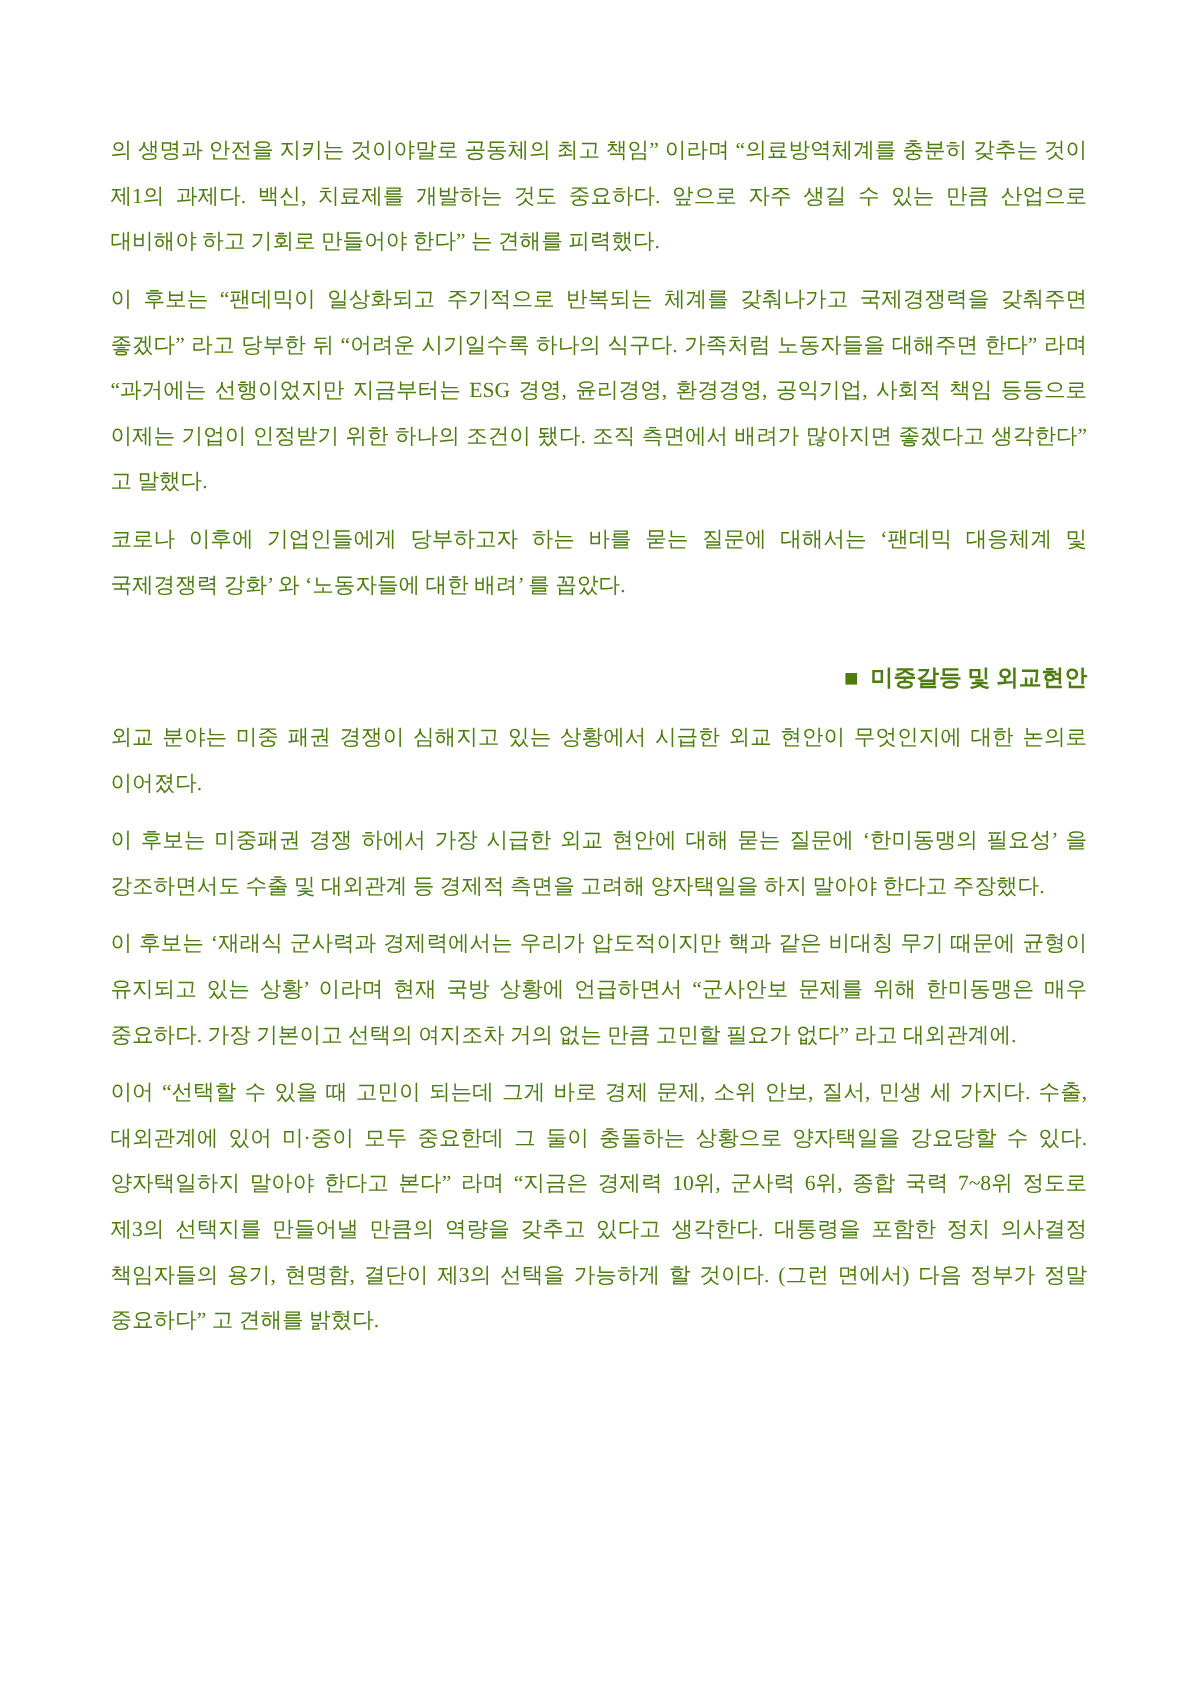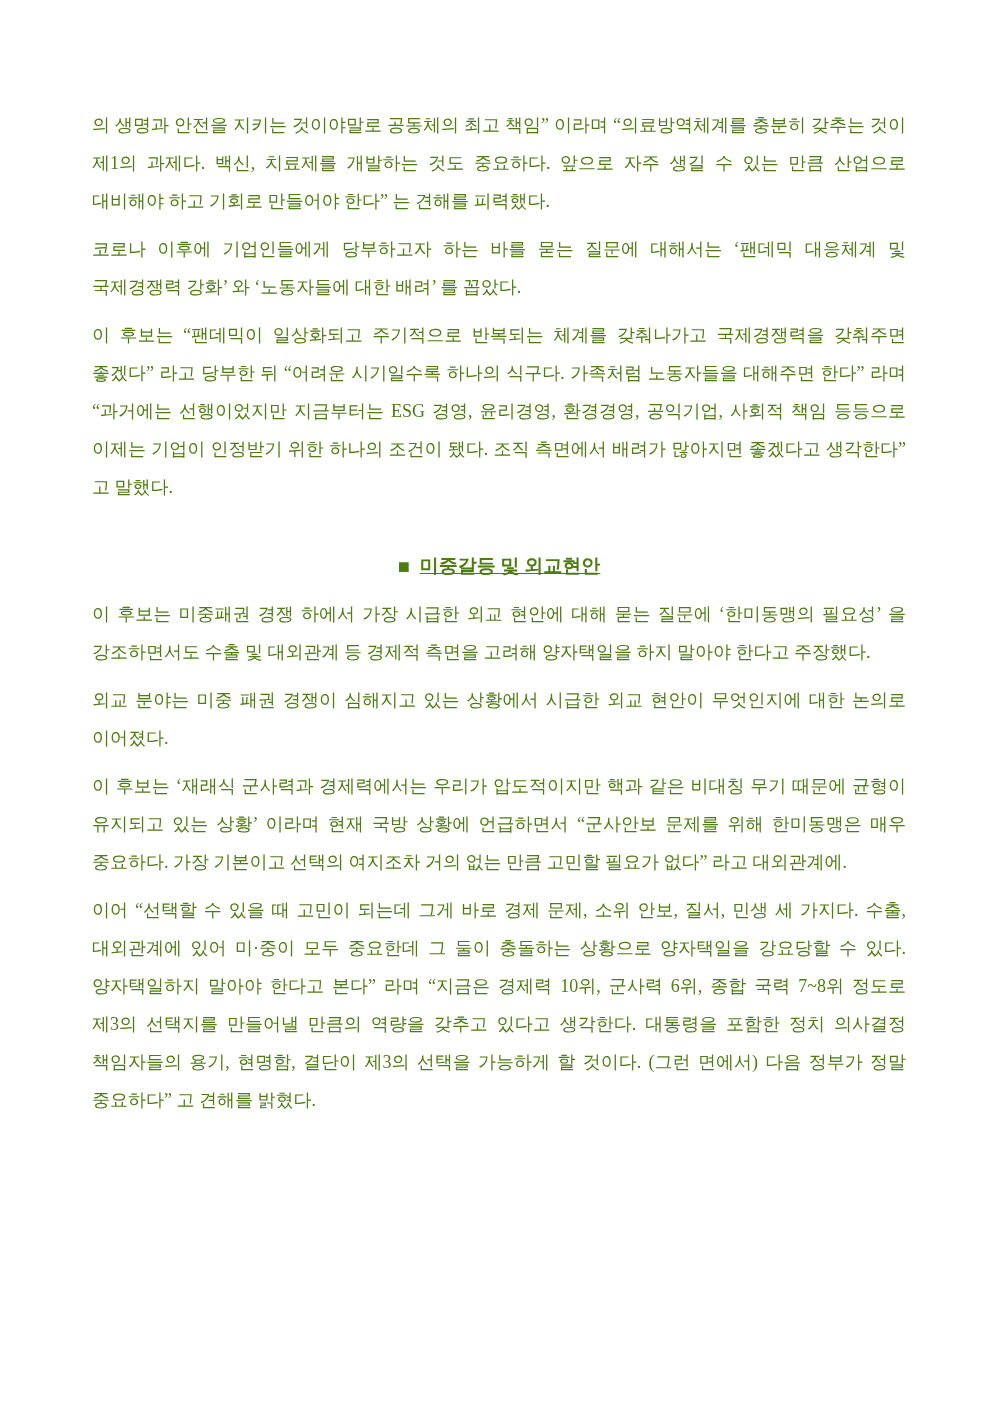--- a/index.html
+++ b/index.html
@@ -25,47 +25,46 @@
     margin: 0 0 10px 0;
     text-align: justify;
     word-break: keep-all;
     text-justify: inter-word;
   }
   .section-header {
     margin: 40px 0 10px 0;
     font-weight: bold;
     font-size: 19px;
     line-height: 38px;
-    text-align: center;
-    text-decoration: underline;
+    text-align: right;
   }
   .section-header .marker {
     display: inline-block;
     margin-right: 10px;
     font-size: 20px;
     transform: translateY(1px);
   }
 </style>
 </head>
 <body>
 
 <div class="page">
 
   <p class="para">의 생명과 안전을 지키는 것이야말로 공동체의 최고 책임” 이라며 “의료방역체계를 충분히 갖추는 것이 제1의 과제다. 백신, 치료제를 개발하는 것도 중요하다. 앞으로 자주 생길 수 있는 만큼 산업으로 대비해야 하고 기회로 만들어야 한다” 는 견해를 피력했다.</p>
 
+  <p class="para">이 후보는 “팬데믹이 일상화되고 주기적으로 반복되는 체계를 갖춰나가고 국제경쟁력을 갖춰주면 좋겠다” 라고 당부한 뒤 “어려운 시기일수록 하나의 식구다. 가족처럼 노동자들을 대해주면 한다” 라며 “과거에는 선행이었지만 지금부터는 ESG 경영, 윤리경영, 환경경영, 공익기업, 사회적 책임 등등으로 이제는 기업이 인정받기 위한 하나의 조건이 됐다. 조직 측면에서 배려가 많아지면 좋겠다고 생각한다” 고 말했다.</p>
+
   <p class="para">코로나 이후에 기업인들에게 당부하고자 하는 바를 묻는 질문에 대해서는 ‘팬데믹 대응체계 및 국제경쟁력 강화’ 와 ‘노동자들에 대한 배려’ 를 꼽았다.</p>
-
-  <p class="para">이 후보는 “팬데믹이 일상화되고 주기적으로 반복되는 체계를 갖춰나가고 국제경쟁력을 갖춰주면 좋겠다” 라고 당부한 뒤 “어려운 시기일수록 하나의 식구다. 가족처럼 노동자들을 대해주면 한다” 라며 “과거에는 선행이었지만 지금부터는 ESG 경영, 윤리경영, 환경경영, 공익기업, 사회적 책임 등등으로 이제는 기업이 인정받기 위한 하나의 조건이 됐다. 조직 측면에서 배려가 많아지면 좋겠다고 생각한다” 고 말했다.</p>
 
   <div class="section-header">
     <span class="marker">■</span><span>미중갈등 및 외교현안</span>
   </div>
 
+  <p class="para">외교 분야는 미중 패권 경쟁이 심해지고 있는 상황에서 시급한 외교 현안이 무엇인지에 대한 논의로 이어졌다.</p>
+
   <p class="para">이 후보는 미중패권 경쟁 하에서 가장 시급한 외교 현안에 대해 묻는 질문에 ‘한미동맹의 필요성’ 을 강조하면서도 수출 및 대외관계 등 경제적 측면을 고려해 양자택일을 하지 말아야 한다고 주장했다.</p>
-
-  <p class="para">외교 분야는 미중 패권 경쟁이 심해지고 있는 상황에서 시급한 외교 현안이 무엇인지에 대한 논의로 이어졌다.</p>
 
 
   <p class="para">이 후보는 ‘재래식 군사력과 경제력에서는 우리가 압도적이지만 핵과 같은 비대칭 무기 때문에 균형이 유지되고 있는 상황’ 이라며 현재 국방 상황에 언급하면서 “군사안보 문제를 위해 한미동맹은 매우 중요하다. 가장 기본이고 선택의 여지조차 거의 없는 만큼 고민할 필요가 없다” 라고 대외관계에.</p>
 
   <p class="para">이어 “선택할 수 있을 때 고민이 되는데 그게 바로 경제 문제, 소위 안보, 질서, 민생 세 가지다. 수출, 대외관계에 있어 미·중이 모두 중요한데 그 둘이 충돌하는 상황으로 양자택일을 강요당할 수 있다. 양자택일하지 말아야 한다고 본다” 라며 “지금은 경제력 10위, 군사력 6위, 종합 국력 7~8위 정도로 제3의 선택지를 만들어낼 만큼의 역량을 갖추고 있다고 생각한다. 대통령을 포함한 정치 의사결정 책임자들의 용기, 현명함, 결단이 제3의 선택을 가능하게 할 것이다. (그런 면에서) 다음 정부가 정말 중요하다” 고 견해를 밝혔다.</p>
 
 </div>
 
 </body></html>

